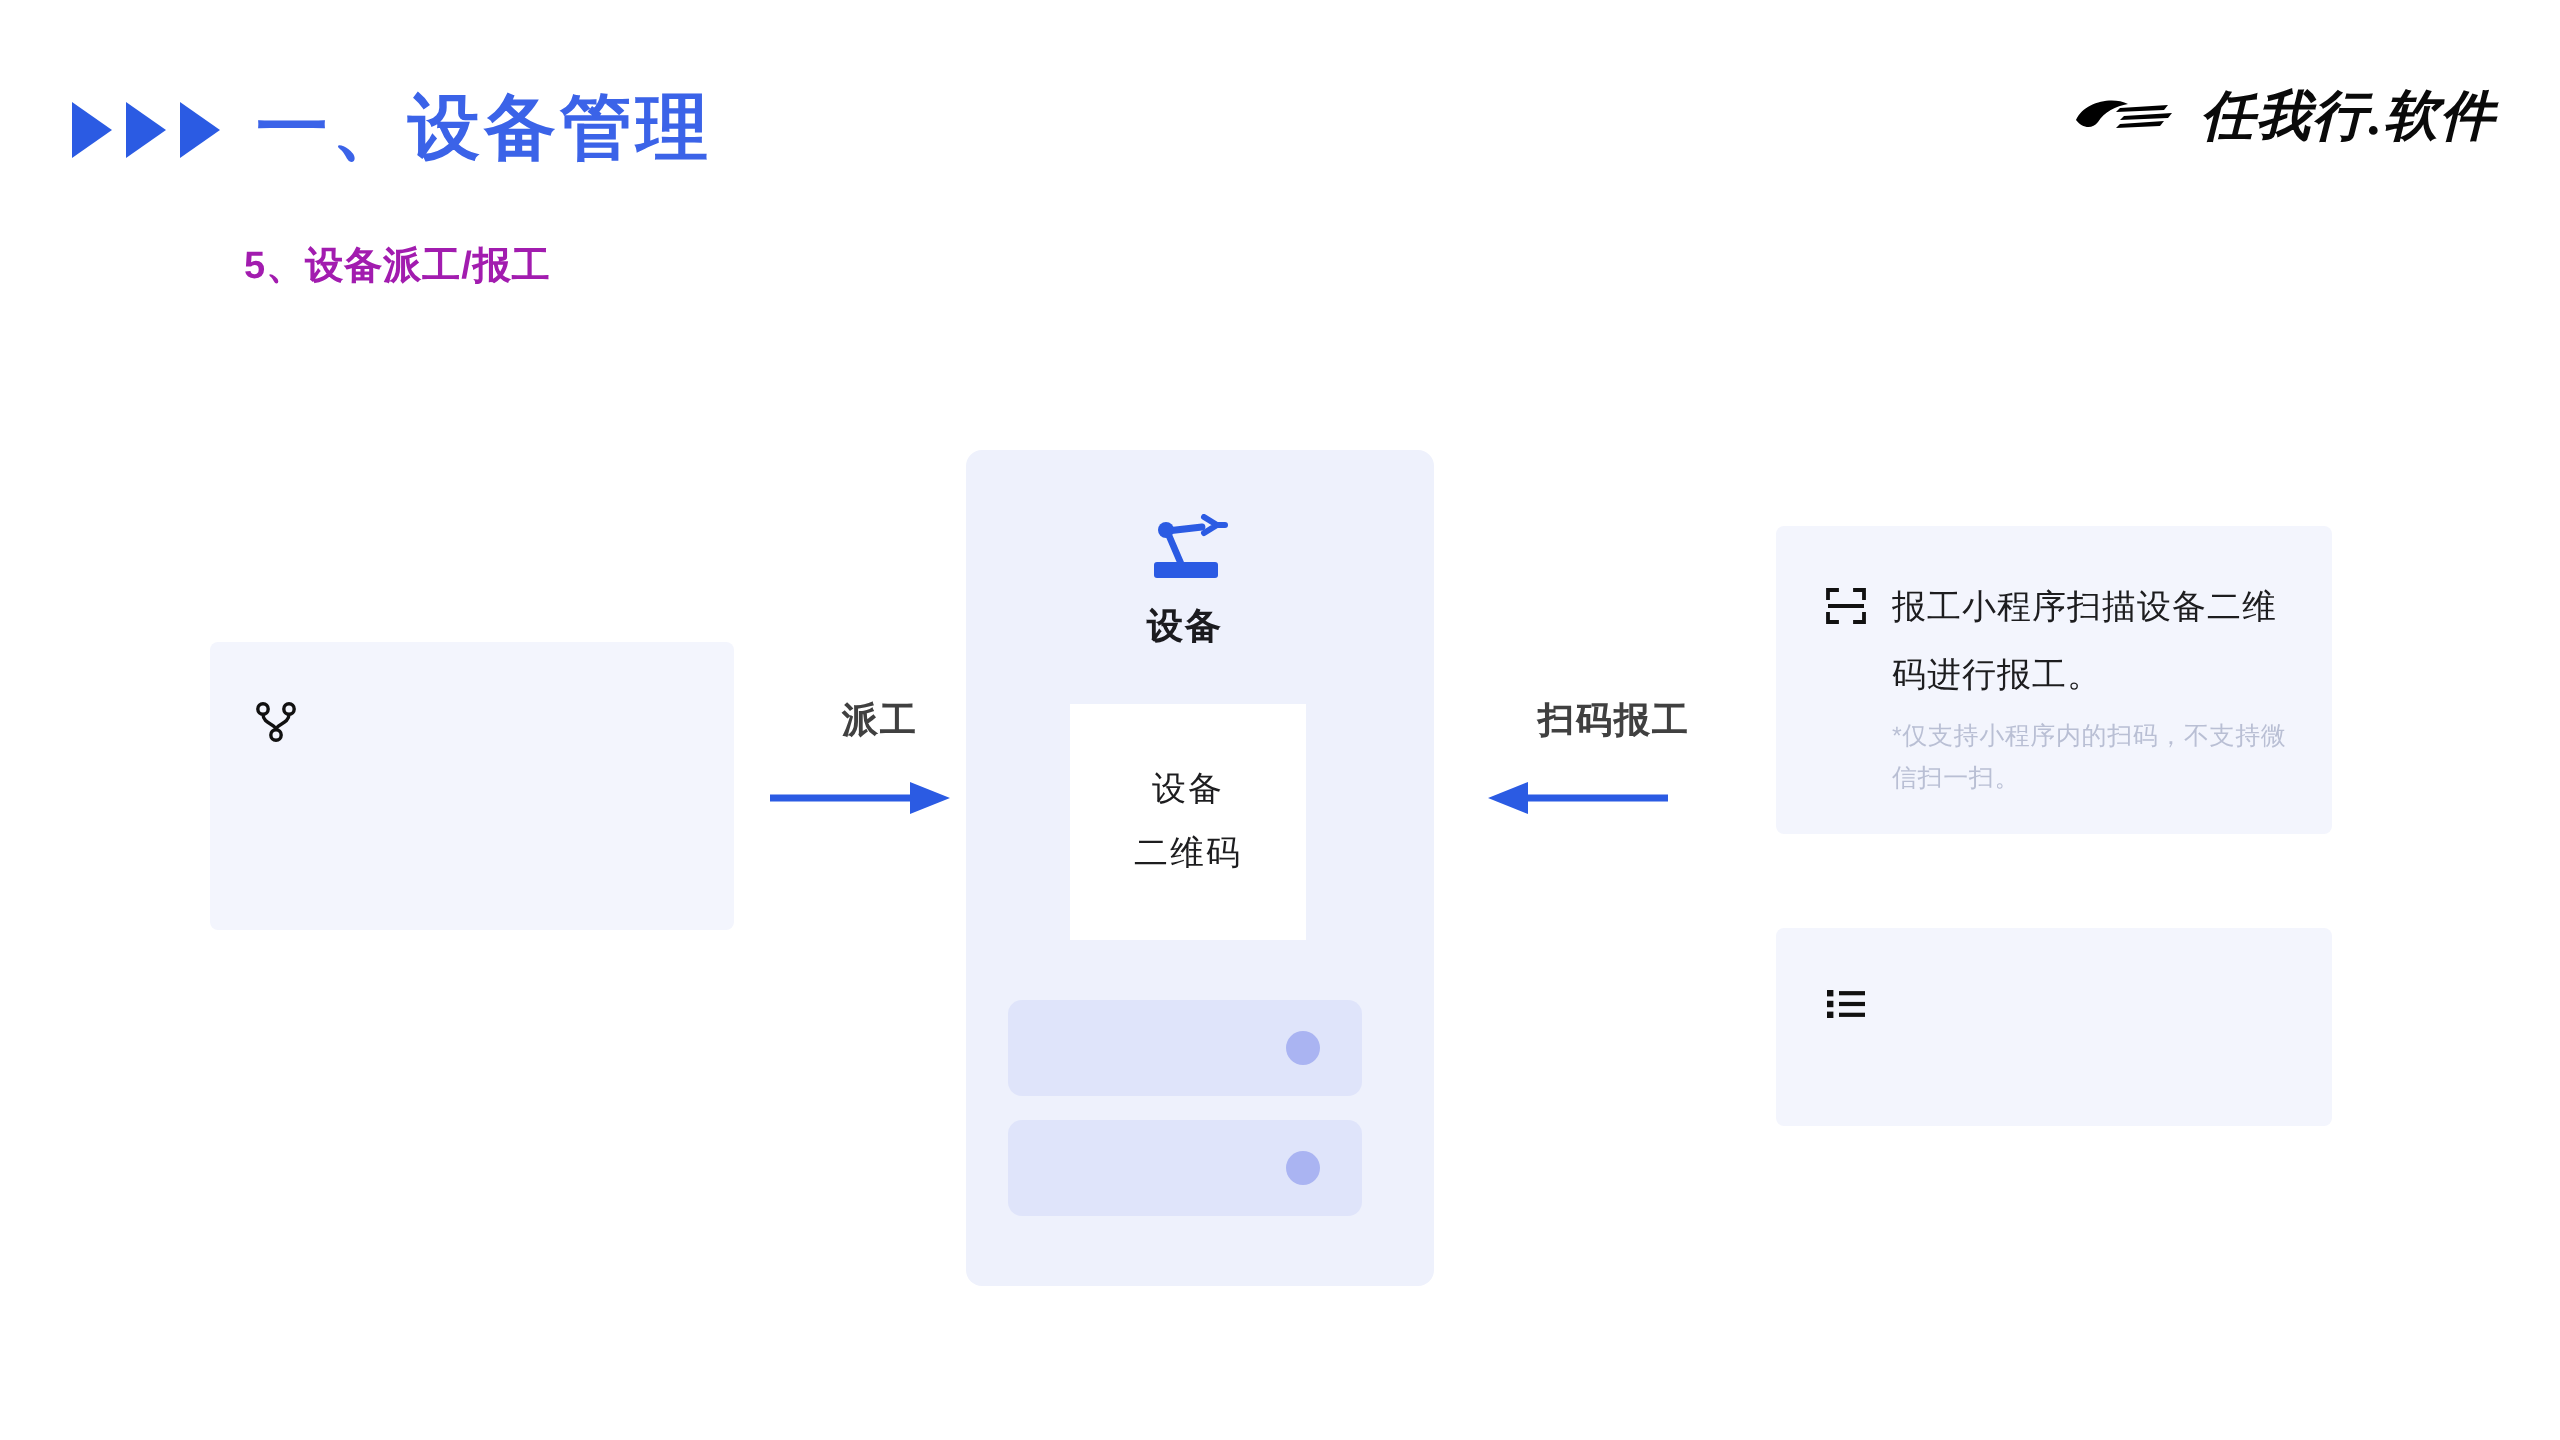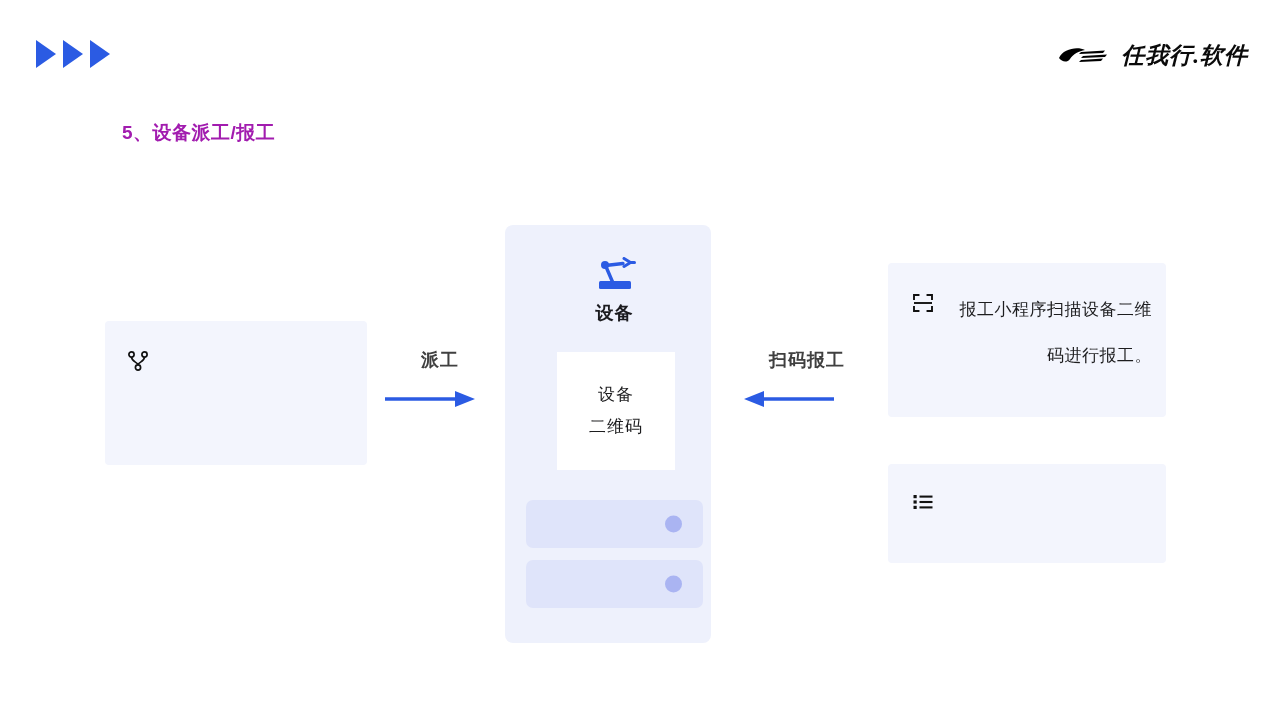--- a/index.html
+++ b/index.html
@@ -58,21 +58,21 @@
     align-items: center;
     gap: 10px;
   }
   .logo-mark {
     width: 54px;
     height: 24px;
     position: relative;
   }
   .logo-text {
     font-family: "Liberation Serif", "DejaVu Serif", serif;
-    font-size: 23px;
+    font-size: 27px;
     font-weight: bold;
     font-style: italic;
     color: #0a0a0a;
     letter-spacing: 1px;
     white-space: nowrap;
   }
 
   .subtitle {
     position: absolute;
     left: 122px;
@@ -97,24 +97,23 @@
   }
   .card-icon {
     flex: 0 0 auto;
     width: 22px;
     height: 22px;
     position: relative;
     margin-top: 5px;
   }
   .card-text {
     font-size: 17px;
-    line-height: 46px;
+    line-height: 34px;
     color: #1d1d1f;
     letter-spacing: 0.5px;
-    text-align: right;
   }
   .card-note {
     font-size: 12.5px;
     line-height: 21px;
     color: #b9bfd4;
     letter-spacing: 0.3px;
     margin-top: 3px;
   }
 
   
@@ -135,22 +134,22 @@
     width: 278px; height: 99px;
     padding: 22px 14px 0 24px;
   }
 
   
   .icon-svg { display:block; }
 
   
   #device-panel {
     position: absolute;
-    left: 505px; top: 225px;
-    width: 206px; height: 418px;
+    left: 483px; top: 225px;
+    width: 234px; height: 418px;
     background: #eef1fc;
     border-radius: 8px;
   }
   .device-icon-wrap {
     position: absolute;
     left: 0; top: 32px;
     width: 219px;
     display: flex;
     justify-content: center;
   }
@@ -222,20 +221,21 @@
 <body>
 
 <div class="slide-header">
 
   <div class="title-group">
     <div class="tri-group">
       <div class="tri"></div>
       <div class="tri"></div>
       <div class="tri"></div>
     </div>
+    <div class="slide-title">一、设备管理</div>
   </div>
 
   <div class="logo">
     <span class="logo-mark">
       <svg class="icon-svg" width="54" height="24" viewBox="0 0 54 24">
         <path d="M2 14 C6 5, 20 2, 28 6 C22 7, 16 10, 13 15 C10 19, 5 18, 2 14 Z" fill="#000"></path>
         <path d="M24 8 L48 6.5 L46 9 L22 10 Z" fill="#000"></path>
         <path d="M26 12 L50 10.5 L48 13 L24 14 Z" fill="#000"></path>
         <path d="M24 16 L46 14.5 L44 17 L22 18 Z" fill="#000"></path>
       </svg>
@@ -266,20 +266,21 @@
       <svg class="icon-svg" width="22" height="22" viewBox="0 0 22 22">
         <path d="M2 7 V3 H6.5" fill="none" stroke="#111" stroke-width="1.9" stroke-linecap="square"></path>
         <path d="M15.5 3 H20 V7" fill="none" stroke="#111" stroke-width="1.9" stroke-linecap="square"></path>
         <path d="M20 15 V19 H15.5" fill="none" stroke="#111" stroke-width="1.9" stroke-linecap="square"></path>
         <path d="M6.5 19 H2 V15" fill="none" stroke="#111" stroke-width="1.9" stroke-linecap="square"></path>
         <path d="M2 11 H20" fill="none" stroke="#111" stroke-width="1.9"></path>
       </svg>
     </span>
     <div>
       <div class="card-text">报工小程序扫描设备二维码进行报工。</div>
+      <div class="card-note">*仅支持小程序内的扫码，不支持微信扫一扫。</div>
     </div>
   </div>
 </div>
 
 <div class="card" id="card-workbench">
   <div class="card-inner">
     <span class="card-icon">
       <svg class="icon-svg" width="22" height="22" viewBox="0 0 22 22">
         <rect x="1.5" y="4" width="3.2" height="3.2" fill="#111"></rect>
         <rect x="1.5" y="9.4" width="3.2" height="3.2" fill="#111"></rect>

